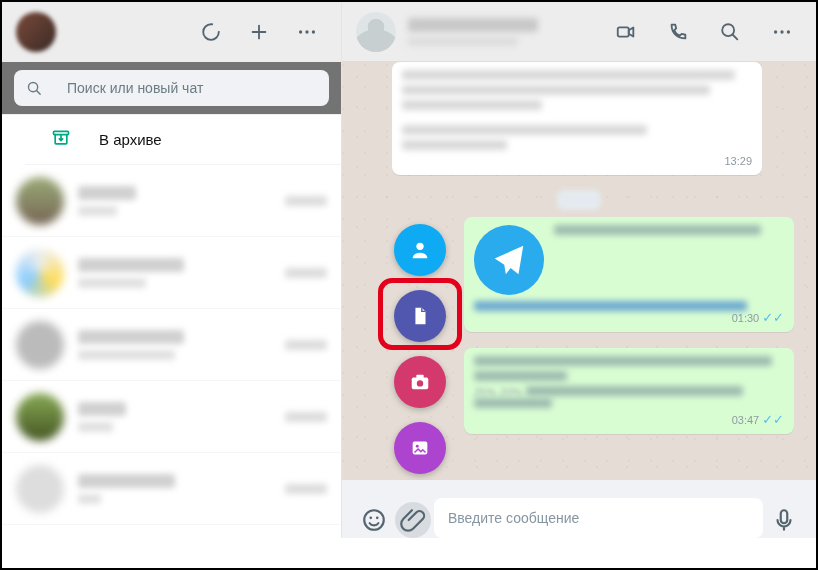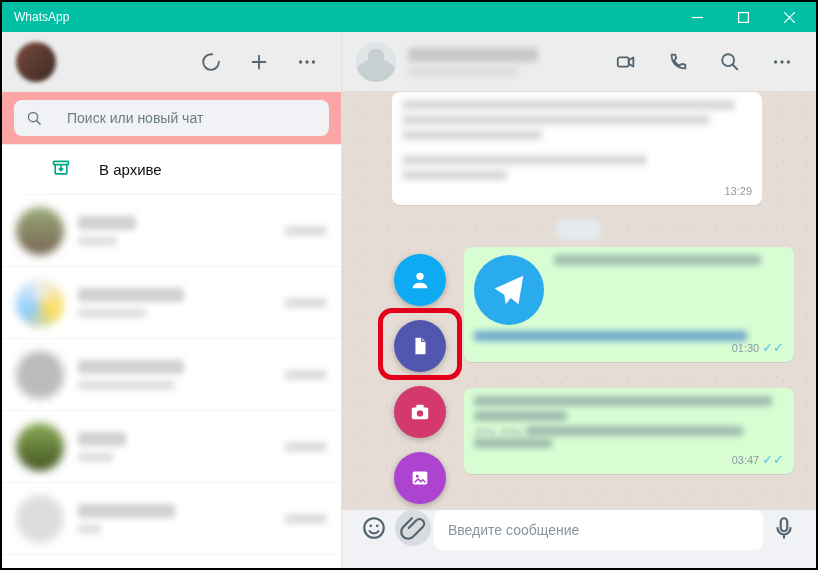--- a/index.html
+++ b/index.html
@@ -15,21 +15,21 @@
   }
   .l-header {
     height: 60px; background: #ededed; display: flex; align-items: center; padding: 0 14px; gap: 8px;
   }
   .avatar { width: 40px; height: 40px; border-radius: 50%; background: linear-gradient(135deg,#7a4a3a,#3a2a25); flex: none; filter: blur(2px); }
   .avatar.gray { background: #dfe5e7; filter: none; position: relative; }
   .avatar.gray::after{content:""; position:absolute; inset:0; border-radius:50%; background: radial-gradient(circle at 50% 38%, #c7cfd1 26%, transparent 27%), radial-gradient(circle at 50% 110%, #c7cfd1 55%, transparent 56%);}
   .spacer { flex: 1; }
   .h-icon { width: 40px; height: 40px; display: flex; align-items: center; justify-content: center; color: #54656f; }
   .h-icon svg { width: 22px; height: 22px; }
-  .search-wrap { padding: 8px 12px; background: #fca5a5; border-bottom: 1px solid #eee; }
+  .search-wrap { padding: 8px 12px; background: #737373; border-bottom: 1px solid #eee; }
   .search {
     height: 36px; background: #f0f2f5; border-radius: 8px; display: flex; align-items: center; padding: 0 12px; color: #6b7c85; gap: 24px;
   }
   .search svg { width: 17px; height: 17px; flex: none; }
   .search span { font-size: 14px; }
   .archive { height: 50px; display: flex; align-items: center; gap: 28px; padding: 0 14px 0 26px; border-bottom: 1px solid #f3f3f3; margin-left: 23px; }
   .arch-icon { color: #00a884; }
   .arch-icon svg { width: 20px; height: 20px; }
   .archive-label { font-size: 15px; color: #111; }
   .chatlist { flex: 1; overflow: hidden; }
@@ -65,52 +65,32 @@
   .tg-text { flex:1; }
   .link-line { height:10px; width:88%; background:#6da9d0; border-radius:3px; filter:blur(3px); margin-top:6px;}
   .attach-stack { position:absolute; left:52px; bottom:6px; display:flex; flex-direction:column; gap:14px; align-items:center; z-index:5;}
   .fab { width:52px; height:52px; border-radius:50%; display:flex; align-items:center; justify-content:center; color:#fff; box-shadow:0 2px 6px rgba(0,0,0,0.25);}
   .fab svg { width:22px; height:22px; }
   .fab.contact{background:#0eaaf4;}
   .fab.document{background:#5157ae;}
   .fab.camera{background:#d3396d;}
   .fab.gallery{background:#ac44cf;}
   .highlight { position:absolute; border:5px solid #e2001a; border-radius:14px; pointer-events:none; z-index:6;}
-  .composer { height:58px; background:#f0f2f5; display:flex; align-items:flex-start; padding:0 14px; gap:3px;}
+  .composer { height:58px; background:#f0f2f5; display:flex; align-items:flex-end; padding:0 14px; gap:3px;}
   .c-icon { width:36px; height:36px; display:flex; align-items:center; justify-content:center; color:#54656f;}
   .c-icon svg { width:26px; height:26px;}
   .c-icon.active { background:#d8dce0; border-radius:50%;}
   .msg-input { flex:1; height:40px; background:#fff; border-radius:8px; display:flex; align-items:center; padding:0 14px; color:#8696a0; font-size:14px;}
   .blurnum { font-size:11px; color:#a0a9af; filter:blur(2px);}
 </style>
 </head>
 <body>
 
 <div class="window">
 
-  <div class="titlebar">
-    <span>WhatsApp</span>
-    <div class="win-controls">
-      <div class="win-btn">
-        <svg viewBox="0 0 11 11">
-            <path d="M0 5.5h11" stroke="currentColor" stroke-width="1.2"></path>
-          </svg>
-      </div>
-      <div class="win-btn">
-        <svg viewBox="0 0 11 11">
-            <rect x="0.6" y="0.6" width="9.8" height="9.8" fill="none" stroke="currentColor" stroke-width="1.2"></rect>
-          </svg>
-      </div>
-      <div class="win-btn">
-        <svg viewBox="0 0 11 11">
-            <path d="M0 0l11 11M11 0L0 11" stroke="currentColor" stroke-width="1.2"></path>
-          </svg>
-      </div>
-    </div>
-  </div>
 
   <div class="content">
 
     <div class="left">
       <div class="l-header">
         <div class="avatar"></div>
         <div class="spacer"></div>
         <div class="h-icon">
           <svg viewBox="0 0 24 24">
               <circle cx="12" cy="12" r="8.5" fill="none" stroke="currentColor" stroke-width="2" stroke-dasharray="42 10"></circle>
@@ -255,21 +235,21 @@
               <div style="height:36px"></div>
             </div>
           </div>
           <div class="link-line"></div>
           <div class="b-time">
               <span>01:30</span>
               <span class="checks">✓✓</span>
             </div>
         </div>
 
-        <div class="bubble out" style="right:22px; top:296px; width:330px;">
+        <div class="bubble out" style="right:22px; top:286px; width:330px;">
           <div class="b-line" style="width:96%; background:#9dbbaf;"></div>
           <div class="b-line" style="width:30%; background:#9dbbaf;"></div>
           <div style="display:flex; gap:4px;">
             <span class="blurnum">25%</span>
             <span class="blurnum">20%</span>
             <div class="b-line" style="width:70%; background:#9dbbaf; margin:0;"></div>
           </div>
           <div class="b-line" style="width:25%; background:#9dbbaf;"></div>
           <div class="b-time">
               <span>03:47</span>

